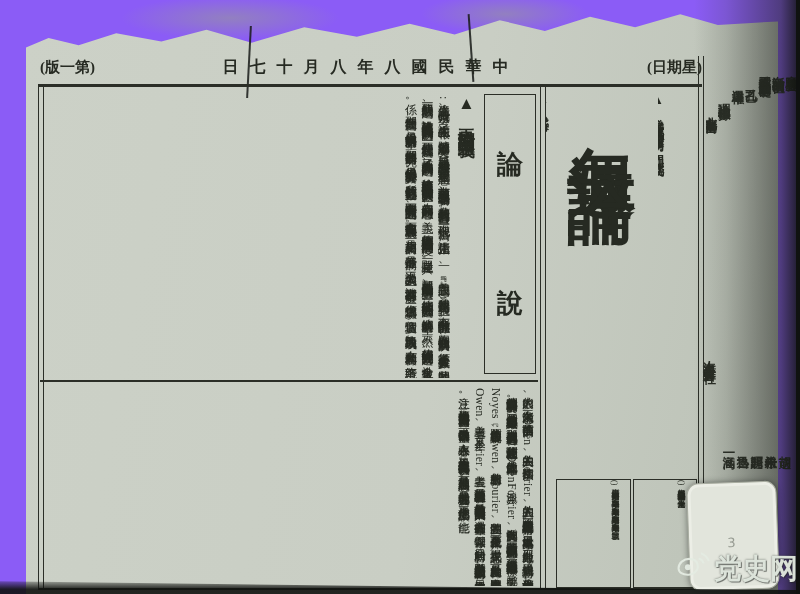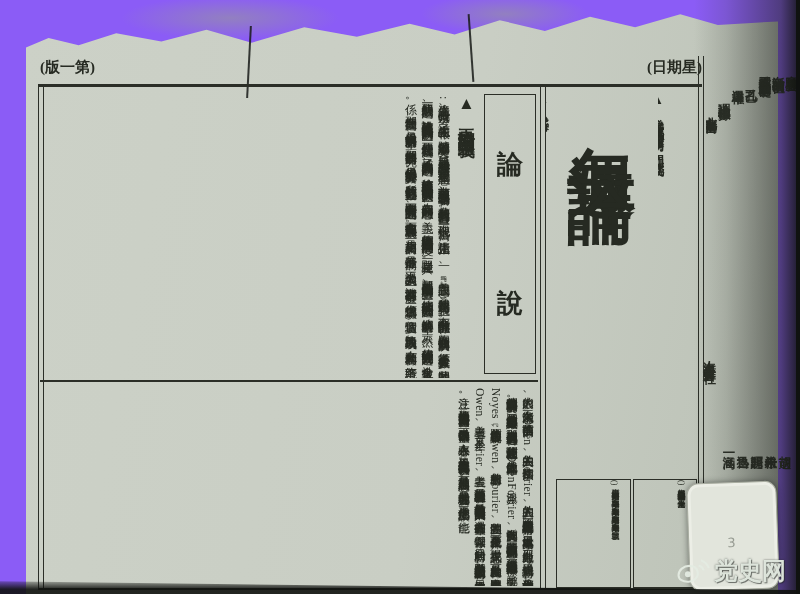--- a/index.html
+++ b/index.html
@@ -66,39 +66,40 @@
   .qunyi{position:absolute;left:701px;top:350px;width:17px;height:112px;
       font-size:13px;font-weight:bold;letter-spacing:2px;}
   .authors{position:absolute;left:718px;top:446px;width:74px;height:88px;
       font-size:12.5px;line-height:14px;font-weight:bold;}
   .sticker{position:absolute;left:688px;top:482px;width:88px;height:106px;background:#e2e5dc;
       border:1px solid #a9ada1;border-radius:12px;transform:rotate(-2deg);
       box-shadow:inset 0 0 0 3px #eceee6, 0 0 6px rgba(20,22,19,.5);}
   .sticker-note{position:absolute;left:38px;top:52px;font-size:13px;color:rgba(90,95,85,.55);
       font-family:"DejaVu Sans",sans-serif;}
   .watermark{position:absolute;left:676px;top:550px;width:124px;height:42px;display:flex;
-      align-items:center;gap:4px;color:rgba(228,235,226,.95);
+      align-items:flex-start;gap:4px;color:rgba(228,235,226,.95);
       text-shadow:0 0 2px rgba(35,40,35,.7),1px 1px 0 rgba(35,40,35,.5);
-      font-family:"DejaVu Sans","Liberation Sans",sans-serif;font-weight:bold;font-size:24px;}
+      font-family:"DejaVu Sans","Liberation Sans",sans-serif;font-weight:bold;font-size:28px;}
   .edge-bottom{position:absolute;left:0;top:578px;width:800px;height:16px;
       background:linear-gradient(180deg,rgba(16,18,15,0),rgba(16,18,15,.9) 70%);
       clip-path:polygon(0 20%,55% 55%,100% 75%,100% 100%,0 100%);}
 </style>
 </head>
 <body>
 
 <div class="scan">
   <div class="blotch b1"></div>
   <div class="blotch b2"></div>
   <div class="paper"></div>
   <div class="crack c1"></div>
   <div class="crack c2"></div>
 
   <div class="topbar">
     <span>(版一第)</span>
+    <span class="date">日七十月八年八國民華中</span>
     <span>(日期星)</span>
   </div>
   <div class="hrule-top"></div>
   <div class="vrule vl"></div>
   <div class="vrule vm"></div>
   <div class="vrule vr"></div>
   <div class="hrule-mid"></div>
   <div class="hrule-bot"></div>
 
   <div class="band-top v">適之先生:我出京時候、讀了先生在本報31號發表的那篇論文、題目是『多研究些問題少談些主義!』就發生了一些感想。其中有的或可與先生的主張互相發明、有的是我們對社會的告白。現在把他一一寫出、請先生指正。　一、『主義』與『問題』　我覺得『問題』與『主義』、有不能十分分離的關係。因為一個社會問題的解決、必須靠著社會上多數人、共同的運動。那麼我們要想解決一個問題、應該設法使他成了社會上多數人共同的問題。要想使一個社會問題、成了社會上多數人共同的問題、應該使這社會上可以共同解決這個那個社會問題的多數人、先有一個共同趨向的理想、主義、作他們實驗自己生活上滿意不滿意的尺度。(即是一種工具。)那共同感覺生活上不滿意的事實、總能一個一個的成了社會問題、總有解決的希望。不然、你儘管研究你的社會問題、社會上多數人、卻一點不生關係。那個社會問題、是仍然永沒有解決的希望、那個社會問題的研究、也仍然是不能影響於實際。所以我們的社會運動、一方面固然要研究實際的問題、一方面也要宣傳理想的主義。這是交相為用的、這是並行不悖的。不過談主義的人、高談卻沒有甚麼不可、也須求一個實驗。這個實驗、無論失敗與成功、在人類的精神裏、終能留下</div>

